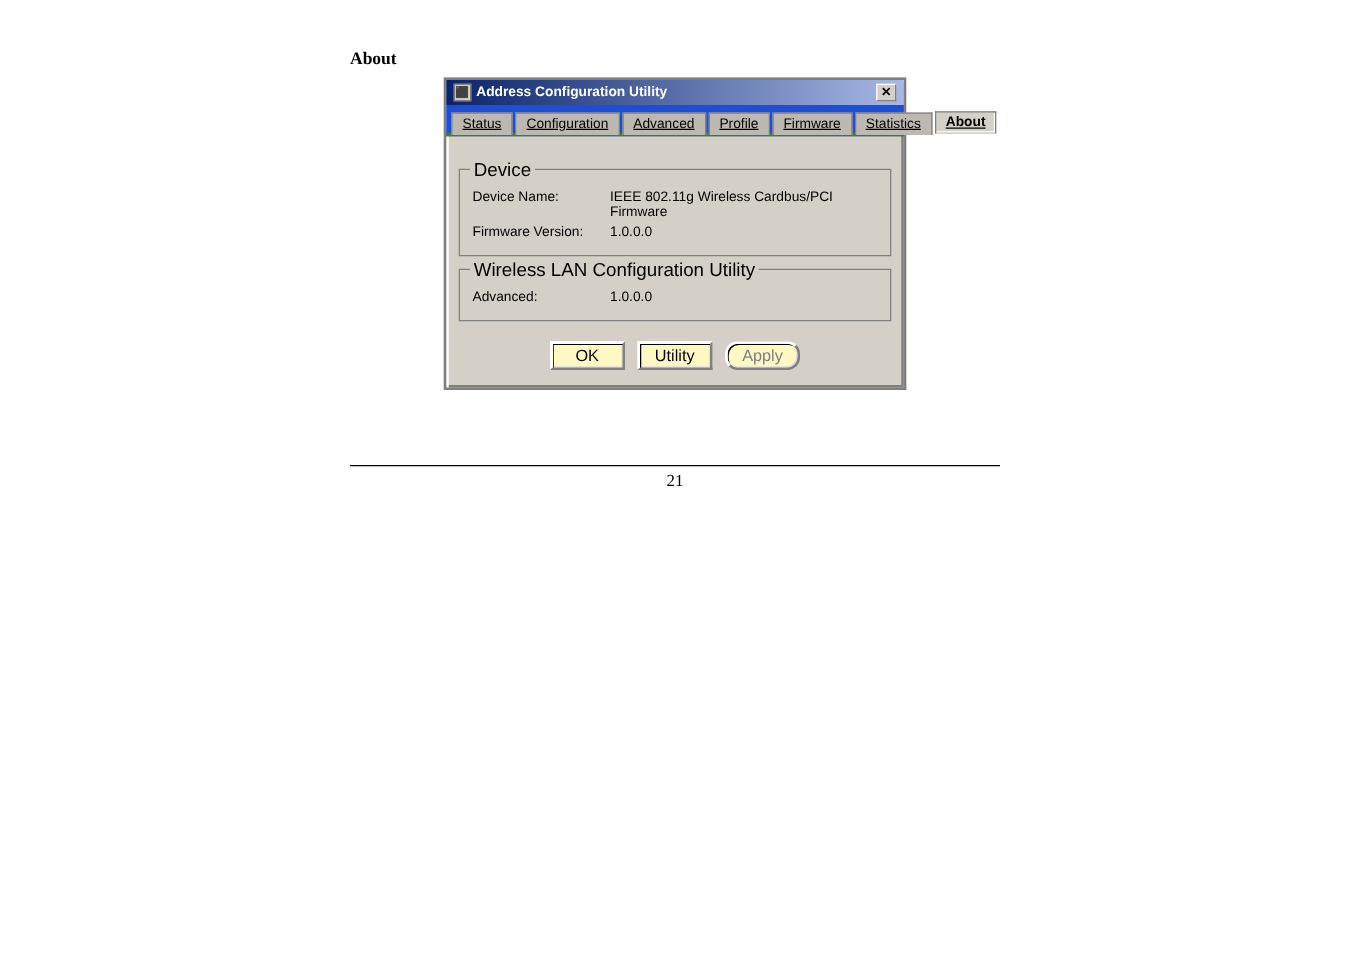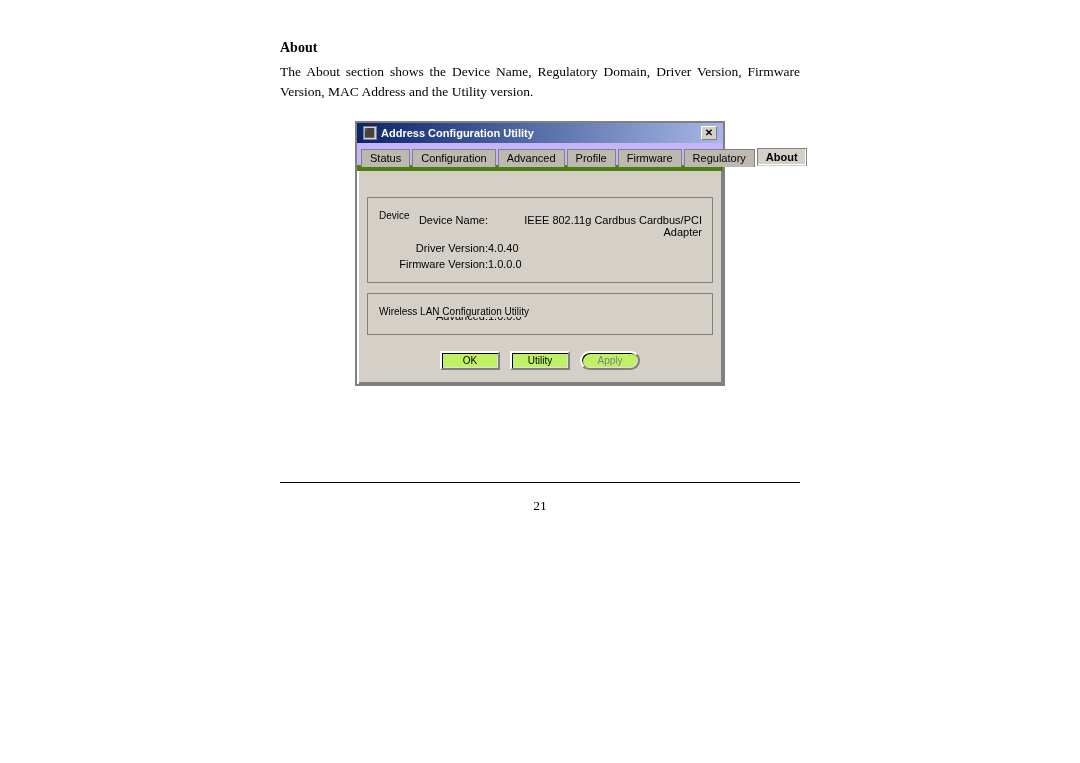--- a/index.html
+++ b/index.html
@@ -88,23 +88,24 @@
       font-size: 10px;
       color: #000;
       cursor: pointer;
       font-weight: bold;
     }
 
     
     .tab-bar {
       display: flex;
       flex-wrap: nowrap;
-      background: #c4b5fd;
+      background: #1d4ed8;
       padding: 4px 4px 0 4px;
-      border-bottom: 6px solid #4d7c0f;
+      border-bottom: 3px solid #4d7c0f;
+      text-decoration: underline;
     }
 
     .tab {
       padding: 2px 8px;
       border: 1px solid #808080;
       border-bottom: none;
       background: #d4d0c8;
       cursor: pointer;
       font-size: 11px;
       margin-right: 2px;
@@ -138,30 +139,28 @@
       position: relative;
       background: #d4d0c8;
     }
 
     .fieldgroup-legend {
       position: absolute;
       top: -8px;
       left: 8px;
       background: #d4d0c8;
       padding: 0 3px;
-      font-size: 10px;
-      margin-top: 20px;
+      font-size: 15px;
     }
 
     .field-row {
       display: flex;
       align-items: baseline;
       margin-bottom: 4px;
       margin-top: 4px;
-      text-align: right;
     }
 
     .field-label {
       width: 110px;
       font-size: 11px;
       flex-shrink: 0;
     }
 
     .field-value {
       font-size: 11px;
@@ -172,90 +171,85 @@
     .button-row {
       display: flex;
       justify-content: center;
       gap: 10px;
       padding: 6px 4px 8px 4px;
     }
 
     .win-button {
       min-width: 60px;
       padding: 2px 12px;
-      background: #bef264;
+      background: #fef9c3;
       border: 2px solid;
       border-color: #ffffff #808080 #808080 #ffffff;
       box-shadow: 1px 1px 0 #000 inset, -1px -1px 0 #dfdfdf inset;
-      font-size: 10px;
+      font-size: 13px;
       cursor: pointer;
       font-family: "Tahoma", "Arial", sans-serif;
     }
 
     .win-button:disabled,
     .win-button.disabled {
       color: #808080;
       cursor: default;
       border-radius: 10px;
     }
 
     
     .page-footer {
-      margin-top: 96px;
+      margin-top: 60px;
       border-top: 1px solid #000;
-      padding-top: 15px;
+      padding-top: 4px;
       text-align: center;
       font-size: 13.5px;
     }
   </style>
 </head>
 <body>
 
 <div class="page-content">
 
   <p class="section-heading">About</p>
-  <p class="section-text">The About section shows the Device Name, Regulatory Domain, Driver Version, Firmware Version, MAC Address and the Utility version.</p>
 
   <div class="dialog-wrapper">
     <div class="dialog-box">
 
       <div class="dialog-titlebar">
         <div class="dialog-titlebar-left">
           <div class="dialog-titlebar-icon">⬛</div>
           <span>Address Configuration Utility</span>
         </div>
         <div class="dialog-close-btn">✕</div>
       </div>
 
       <div class="tab-bar">
         <div class="tab">Status</div>
         <div class="tab">Configuration</div>
         <div class="tab">Advanced</div>
         <div class="tab">Profile</div>
         <div class="tab">Firmware</div>
-        <div class="tab">Regulatory</div>
+        <div class="tab">Statistics</div>
         <div class="tab active">About</div>
       </div>
 
       <div class="dialog-body">
 
         <div style="height:16px;"></div>
 
         <div class="fieldgroup">
           <span class="fieldgroup-legend">Device</span>
 
           <div style="height:6px;"></div>
 
           <div class="field-row">
             <span class="field-label">Device Name:</span>
-            <span class="field-value">IEEE 802.11g Cardbus Cardbus/PCI Adapter</span>
-          </div>
-          <div class="field-row">
-            <span class="field-label">Driver Version:</span>
-            <span class="field-value">4.0.40</span>
+            <span class="field-value">IEEE 802.11g Wireless Cardbus/PCI Firmware</span>
           </div>
           <div class="field-row">
             <span class="field-label">Firmware Version:</span>
             <span class="field-value">1.0.0.0</span>
           </div>
         </div>
 
         <div class="fieldgroup">
           <span class="fieldgroup-legend">Wireless LAN Configuration Utility</span>
 

